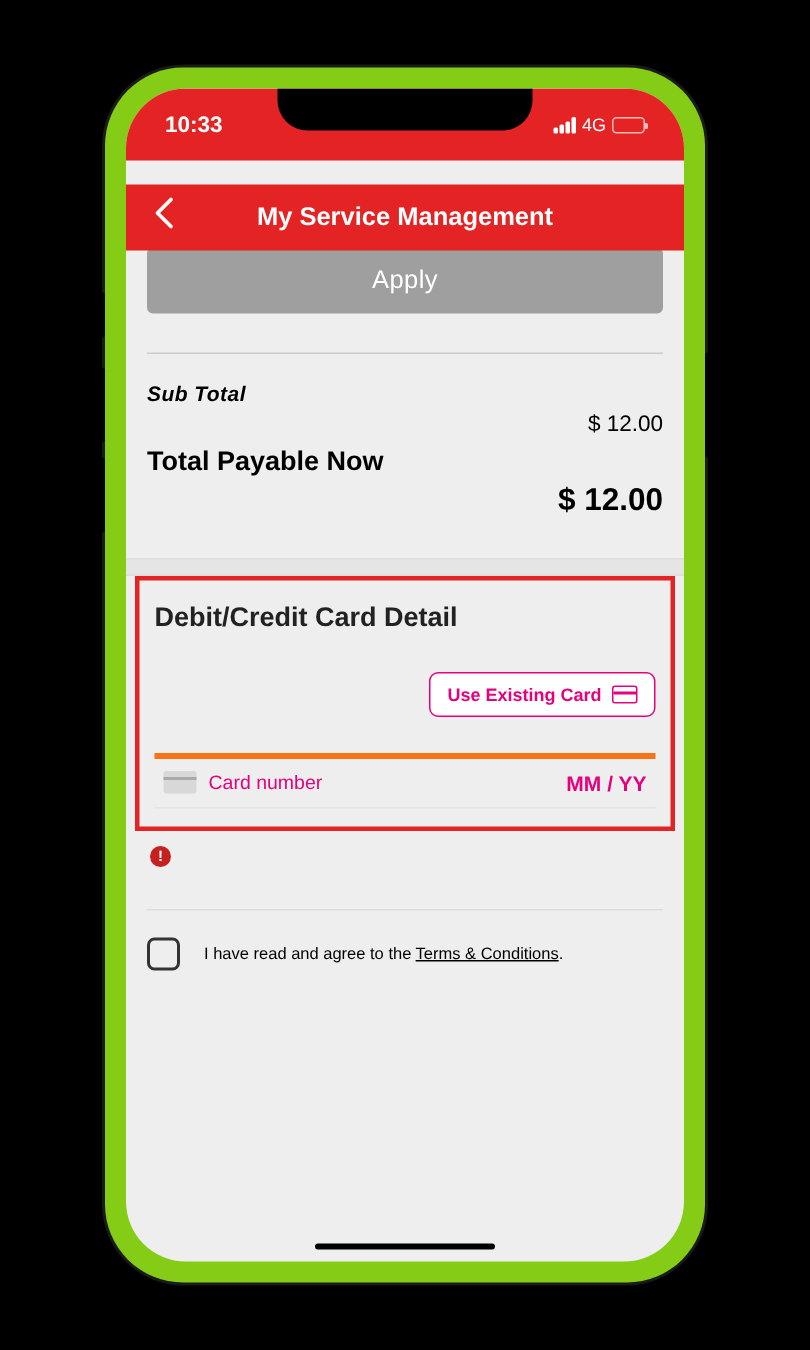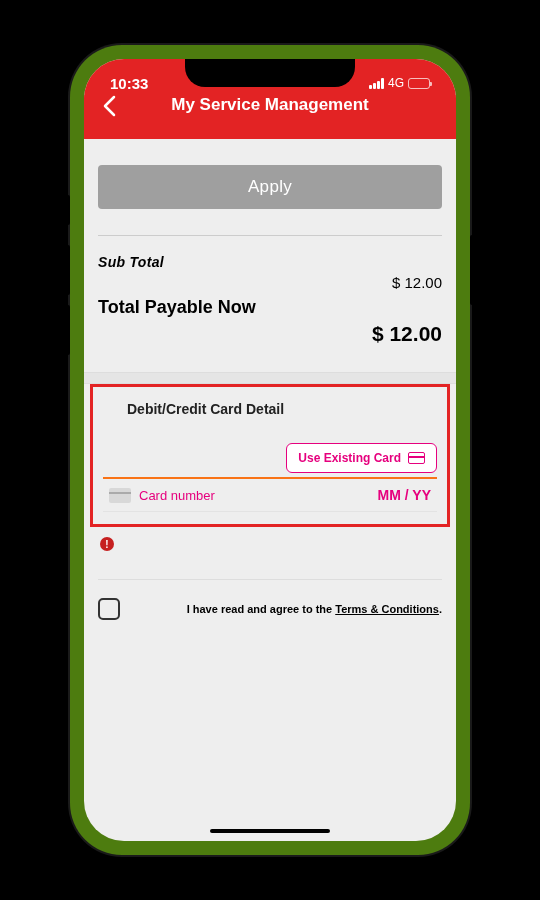--- a/index.html
+++ b/index.html
@@ -8,21 +8,21 @@
       height: 900px;
       background: #000;
       font-family: -apple-system, BlinkMacSystemFont, 'Segoe UI', sans-serif;
       display: flex;
       align-items: center;
       justify-content: center;
     }
     .phone-frame {
       width: 400px;
       height: 810px;
-      background: #4d7c0f;
+      background: #84cc16;
       border-radius: 52px;
       padding: 14px;
       position: relative;
       box-shadow: 0 0 0 2px #1a1a1a;
     }
     .screen {
       width: 100%;
       height: 100%;
       background: #eeeeee;
       border-radius: 40px;
@@ -103,26 +103,27 @@
       position: absolute;
       left: 1px;
       top: 1px;
       bottom: 1px;
       width: 20%;
       background: #e32324;
       border-radius: 1px;
     }
     .nav-bar {
       position: absolute;
-      top: 36px;
+      top: 64px;
       left: 0;
       right: 0;
       height: 44px;
       background: #e32324;
       display: flex;
+      align-items: center;
       z-index: 50;
     }
     .back-arrow {
       position: absolute;
       left: 18px;
       color: #fff;
       font-size: 22px;
       cursor: pointer;
     }
     .nav-title {
@@ -201,30 +202,29 @@
       margin: 0 -8px;
       padding: 14px 10px 12px;
     }
     .payment-title {
       font-size: 17px;
       font-weight: 700;
       color: #3a3a3a;
       margin-bottom: 26px;
     }
     .card-detail-label {
-      font-size: 14px;
+      font-size: 18px;
       font-weight: 600;
       color: #222;
       margin-bottom: 26px;
-      margin-left: 24px;
     }
     .existing-card-row {
       display: flex;
       justify-content: flex-end;
-      margin-bottom: 4px;
+      margin-bottom: 24px;
     }
     .existing-card-btn {
       display: flex;
       align-items: center;
       gap: 7px;
       padding: 7px 11px;
       border: 1.5px solid #e6007e;
       border-radius: 6px;
       background: #fff;
       color: #e6007e;
@@ -243,24 +243,24 @@
       content: '';
       position: absolute;
       top: 3px;
       left: 0;
       right: 0;
       height: 1.5px;
       background: #e6007e;
     }
     .card-input-row {
       display: flex;
-      align-items: center;
+      align-items: flex-start;
       gap: 8px;
       padding: 8px 6px;
-      border-top: 2px solid #f97316;
+      border-top: 4px solid #f97316;
       border-bottom: 1px solid #e3e3e3;
     }
     .card-icon-gray {
       width: 22px;
       height: 15px;
       background: #d8d8d8;
       border-radius: 2px;
       position: relative;
       flex-shrink: 0;
     }
@@ -318,23 +318,23 @@
     .checkbox {
       width: 22px;
       height: 22px;
       border: 2px solid #333;
       border-radius: 5px;
       flex-shrink: 0;
       cursor: pointer;
     }
     .terms-text {
       font-size: 11px;
-      font-weight: 700;
+      font-weight: 400;
       color: #000;
-      text-align: right;
+      text-align: left;
       flex: 1;
       line-height: 1.5;
     }
     .terms-link {
       text-decoration: underline;
     }
     .home-indicator {
       position: absolute;
       bottom: 8px;
       left: 50%;

